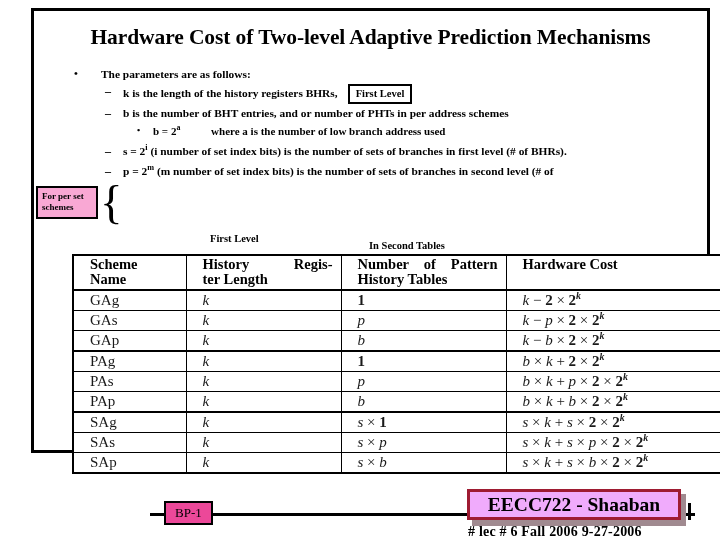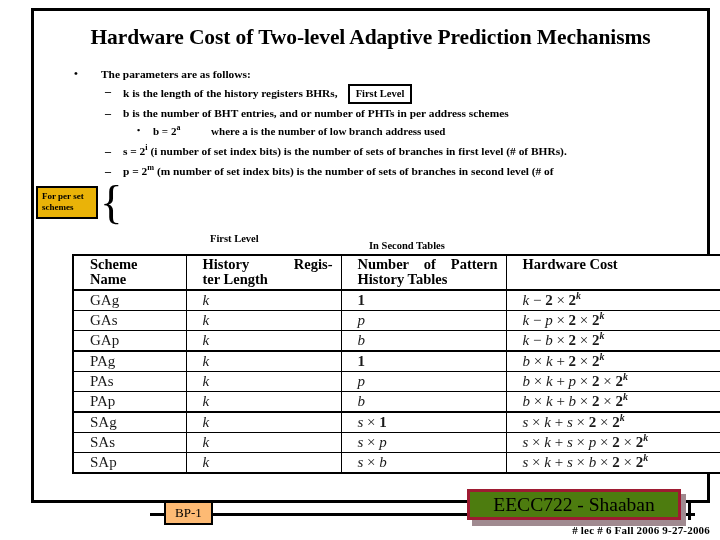--- a/index.html
+++ b/index.html
@@ -16,21 +16,21 @@
     font-family: "Liberation Serif", "DejaVu Serif", serif;
     color: #000000;
   }
 
   
   #slide-frame {
     position: absolute;
     left: 31px;
     top: 8px;
     width: 679px;
-    height: 495px;
+    height: 445px;
     border: 3px solid #000000;
     box-sizing: border-box;
     background: #ffffff;
   }
 
   
   #slide-title {
     position: absolute;
     left: 0;
     top: 14px;
@@ -100,21 +100,21 @@
     background: #ffffff;
     vertical-align: middle;
     margin-left: 10px;
   }
   #per-set-callout {
     position: absolute;
     left: 2px;
     top: 175px;
     width: 62px;
     border: 2px solid #000000;
-    background: #eab308;
+    background: #f9a8d4;
     font-size: 9px;
     font-weight: bold;
     line-height: 11px;
     padding: 3px 4px 4px 4px;
     box-sizing: border-box;
     text-align: left;
     z-index: 5;
   }
   #per-set-brace {
     position: absolute;
@@ -193,21 +193,21 @@
     top: 513px;
     width: 545px;
     height: 3px;
     background: #000000;
   }
   #bp-badge {
     position: absolute;
     left: 164px;
     top: 501px;
     border: 2px solid #000000;
-    background: #fdba74;
+    background: #ec4899;
     font-size: 13px;
     padding: 1px 9px 2px 9px;
     line-height: 17px;
     z-index: 3;
   }
   #eecc-shadow {
     position: absolute;
     left: 472px;
     top: 494px;
     width: 214px;
@@ -216,36 +216,36 @@
     z-index: 2;
   }
   #eecc-badge {
     position: absolute;
     left: 467px;
     top: 489px;
     width: 214px;
     height: 31px;
     box-sizing: border-box;
     border: 3px solid #9e1b32;
-    background: #4d7c0f;
+    background: #f0abfc;
     color: #000000;
     font-size: 19.5px;
-    font-weight: normal;
+    font-weight: bold;
     line-height: 25px;
     text-align: center;
     z-index: 4;
     white-space: nowrap;
   }
   #eecc-sub {
     position: absolute;
-    left: 496px;
+    left: 468px;
     top: 524px;
     width: 214px;
-    text-align: right;
-    font-size: 11px;
+    text-align: left;
+    font-size: 14px;
     font-weight: bold;
     letter-spacing: 0.2px;
     z-index: 4;
     white-space: nowrap;
   }
   #footer-tick {
     position: absolute;
     left: 688px;
     top: 503px;
     width: 3px;

